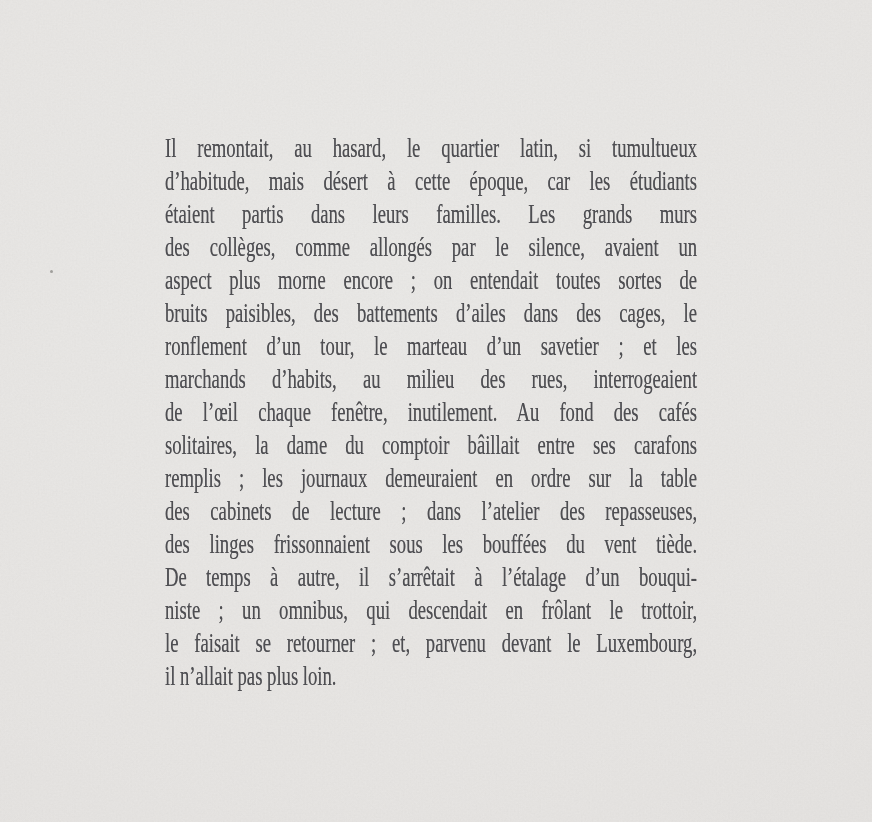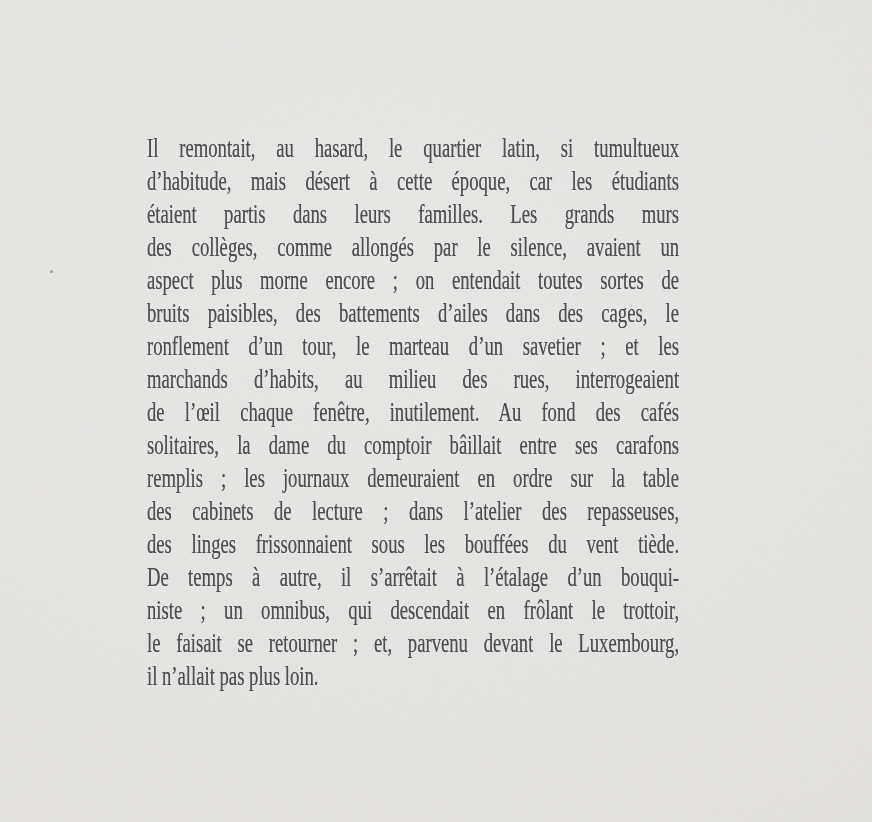--- a/index.html
+++ b/index.html
@@ -21,21 +21,21 @@
   }
   .grain {
     position: absolute;
     left: 0; top: 0;
     width: 872px; height: 822px;
     opacity: 0.16;
     pointer-events: none;
   }
   .textblock {
     position: absolute;
-    left: 147px;
+    left: 165px;
     top: 132px;
     width: 532px;
   }
   .line {
     width: 770px;                 
     transform: scaleX(0.691);     
     transform-origin: 0 0;
     font-family: "Liberation Serif", serif;
     font-size: 27px;
     line-height: 33px;

